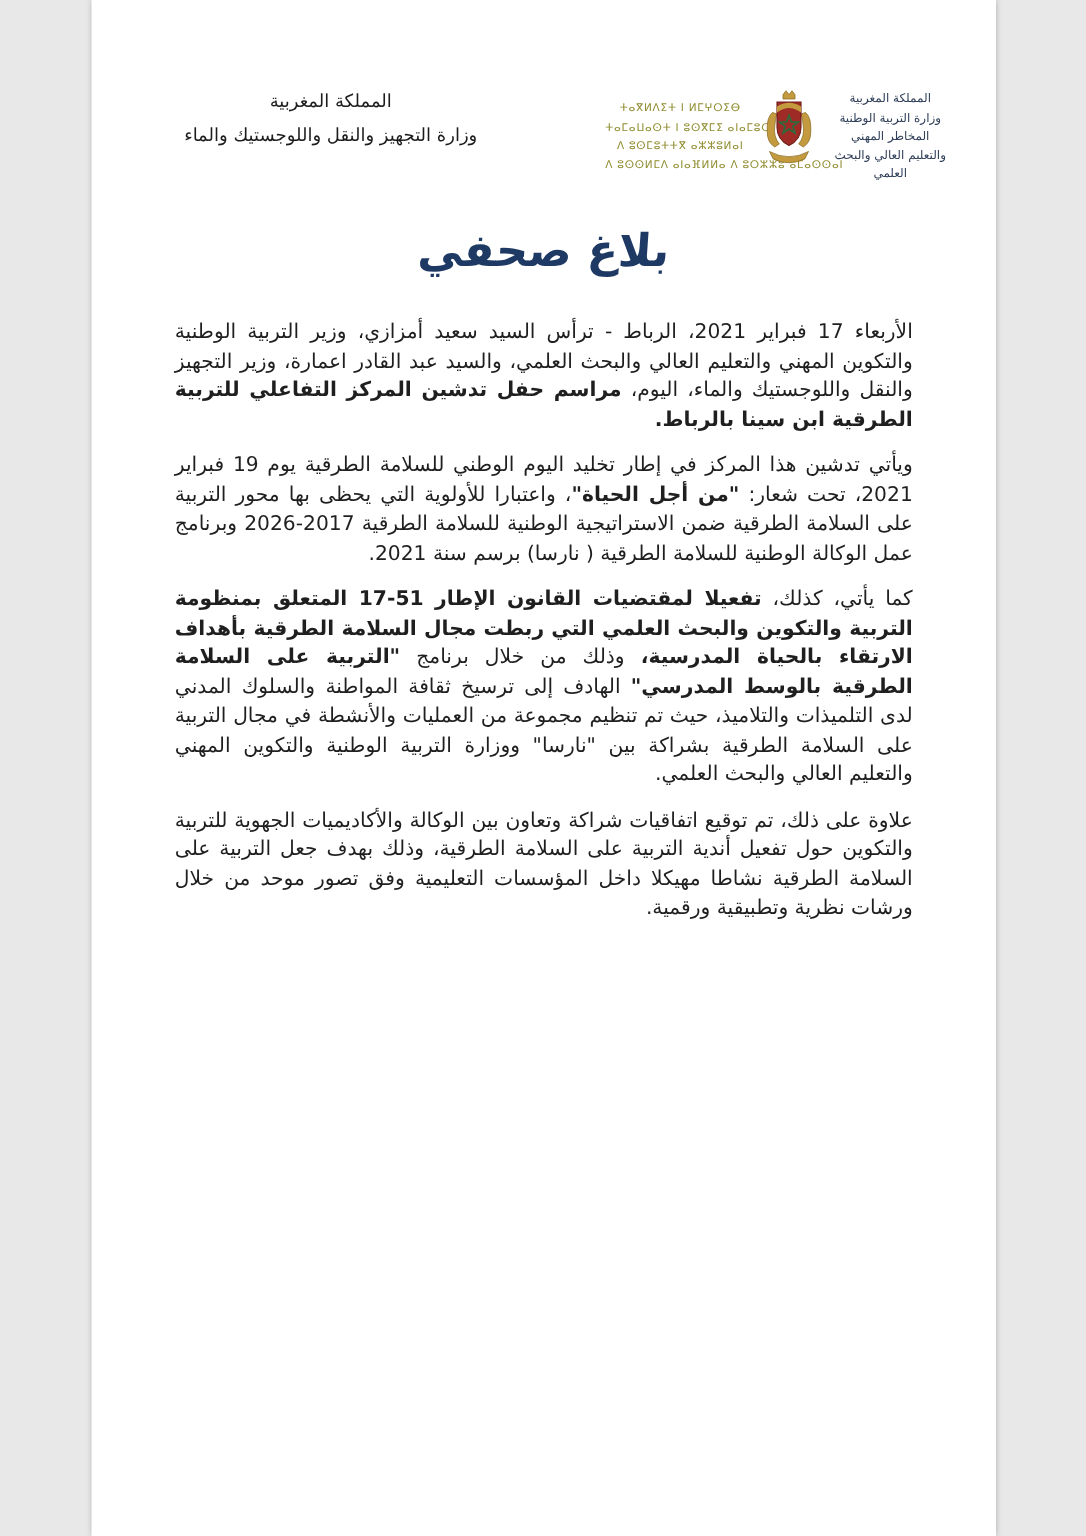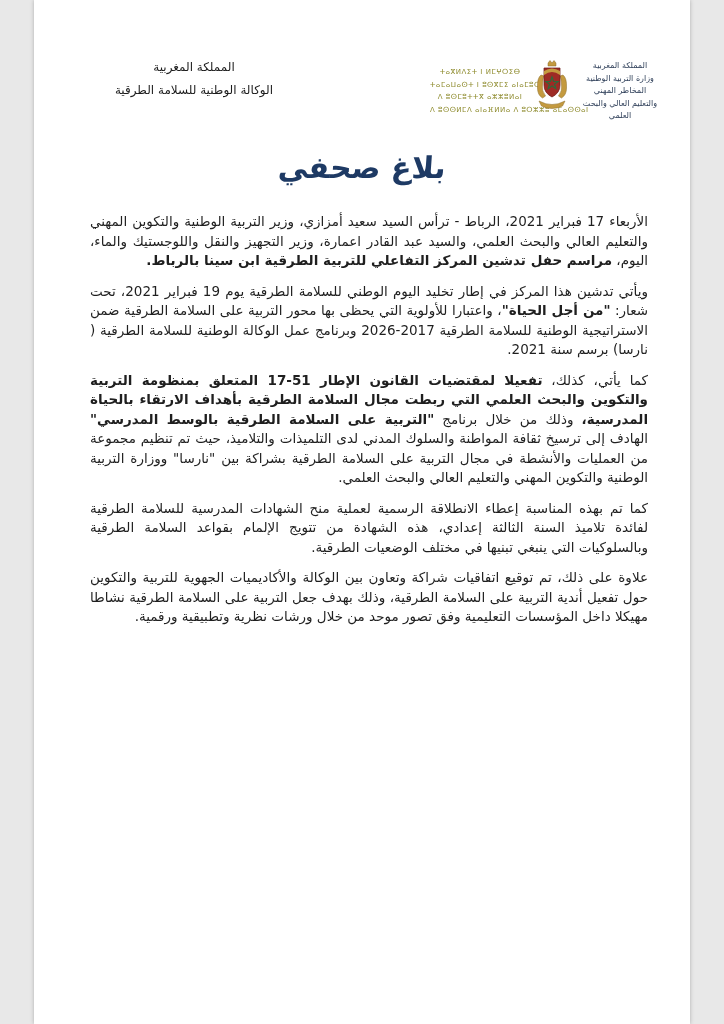--- a/index.html
+++ b/index.html
@@ -1,18 +1,18 @@
 <!DOCTYPE html>
 <html lang="ar" style="--page-bg: #ffffff; --title-navy: #1e3a64; --body-ink: #1f1f1f; --tifinagh-olive: #8f8c2f; --emblem-gold: #c49a3f; --emblem-red: #9e2b25; --emblem-green: #2e6b3c;"><head>
 <meta charset="utf-8">
 <style>
   html,body{margin:0;padding:0;background:#e8e8e8;}
   .page{
     position:relative;
-    width:656px;height:1024px;
+    width:603px;height:1024px;
     margin:0 auto;
     background:var(--page-bg,#ffffff);
     font-family:"DejaVu Sans",sans-serif;
     box-shadow:0 0 4px rgba(0,0,0,.25);
     overflow:hidden;
   }
   
   .org-left{
     position:absolute;top:56px;left:52px;width:216px;
     direction:rtl;text-align:center;
@@ -37,36 +37,36 @@
   
   .press-title{
     position:absolute;top:150px;left:0;right:0;
     text-align:center;direction:rtl;
     font-size:30px;font-weight:bold;
     color:var(--title-navy,#1e3a64);
     transform:skewX(-4deg);
   }
   
   .body-block{
-    position:absolute;top:212px;left:56px;right:42px;
+    position:absolute;top:212px;left:56px;right:55px;
     direction:rtl;text-align:justify;
     font-size:13.5px;line-height:19.5px;
     color:var(--body-ink,#1f1f1f);
   }
   .para{margin:0 0 11px 0;}
   .b{font-weight:bold;}
 </style>
 </head>
 <body>
 
 <div class="page">
 
   <div class="org-left">
     <div>المملكة المغربية</div>
-    <div>الوكالة الوطنية للسلامة الطرقية</div>
+    <div>وزارة التجهيز والنقل واللوجستيك والماء</div>
   </div>
 
   <div class="org-right">
     <div class="tifinagh">
       <div>ⵜⴰⴳⵍⴷⵉⵜ ⵏ ⵍⵎⵖⵔⵉⴱ</div>
       <div>ⵜⴰⵎⴰⵡⴰⵙⵜ ⵏ ⵓⵙⴳⵎⵉ ⴰⵏⴰⵎⵓⵔ</div>
       <div>ⴷ ⵓⵙⵎⵓⵜⵜⴳ ⴰⵣⵣⵓⵍⴰⵏ</div>
       <div>ⴷ ⵓⵙⵙⵍⵎⴷ ⴰⵏⴰⴼⵍⵍⴰ ⴷ ⵓⵔⵣⵣⵓ ⴰⵎⴰⵙⵙⴰⵏ</div>
     </div>
     <div class="emblem">
@@ -93,17 +93,16 @@
       <div>والتعليم العالي والبحث العلمي</div>
     </div>
   </div>
 
   <div class="press-title">بلاغ صحفي</div>
 
   <div class="body-block">
       <p class="para"><span>الأربعاء 17 فبراير 2021، الرباط - ترأس السيد سعيد أمزازي، وزير التربية الوطنية والتكوين المهني والتعليم العالي والبحث العلمي، والسيد عبد القادر اعمارة، وزير التجهيز والنقل واللوجستيك والماء، اليوم، </span><span class="b">مراسم حفل تدشين المركز التفاعلي للتربية الطرقية ابن سينا بالرباط.</span></p>
       <p class="para"><span>ويأتي تدشين هذا المركز في إطار تخليد اليوم الوطني للسلامة الطرقية يوم 19 فبراير 2021، تحت شعار: </span><span class="b">"من أجل الحياة"</span><span>، واعتبارا للأولوية التي يحظى بها محور التربية على السلامة الطرقية ضمن الاستراتيجية الوطنية للسلامة الطرقية 2017-2026 وبرنامج عمل الوكالة الوطنية للسلامة الطرقية ( نارسا) برسم سنة 2021.</span></p>
       <p class="para"><span>كما يأتي، كذلك، </span><span class="b">تفعيلا لمقتضيات القانون الإطار 51-17 المتعلق بمنظومة التربية والتكوين والبحث العلمي التي ربطت مجال السلامة الطرقية بأهداف الارتقاء بالحياة المدرسية،</span><span> وذلك من خلال برنامج </span><span class="b">"التربية على السلامة الطرقية بالوسط المدرسي"</span><span> الهادف إلى ترسيخ ثقافة المواطنة والسلوك المدني لدى التلميذات والتلاميذ، حيث تم تنظيم مجموعة من العمليات والأنشطة في مجال التربية على السلامة الطرقية بشراكة بين "نارسا" ووزارة التربية الوطنية والتكوين المهني والتعليم العالي والبحث العلمي.</span></p>
-      <p class="para"><span>كما تم بهذه المناسبة إعطاء الانطلاقة الرسمية لعملية منح الشهادات المدرسية للسلامة الطرقية لفائدة تلاميذ السنة الثالثة إعدادي، هذه الشهادة من تتويج الإلمام بقواعد السلامة الطرقية وبالسلوكيات التي ينبغي تبنيها في مختلف الوضعيات الطرقية.</span></p>
       <p class="para"><span>علاوة على ذلك، تم توقيع اتفاقيات شراكة وتعاون بين الوكالة والأكاديميات الجهوية للتربية والتكوين حول تفعيل أندية التربية على السلامة الطرقية، وذلك بهدف جعل التربية على السلامة الطرقية نشاطا مهيكلا داخل المؤسسات التعليمية وفق تصور موحد من خلال ورشات نظرية وتطبيقية ورقمية.</span></p>
     </div>
 
 </div>
 
 </body></html>

